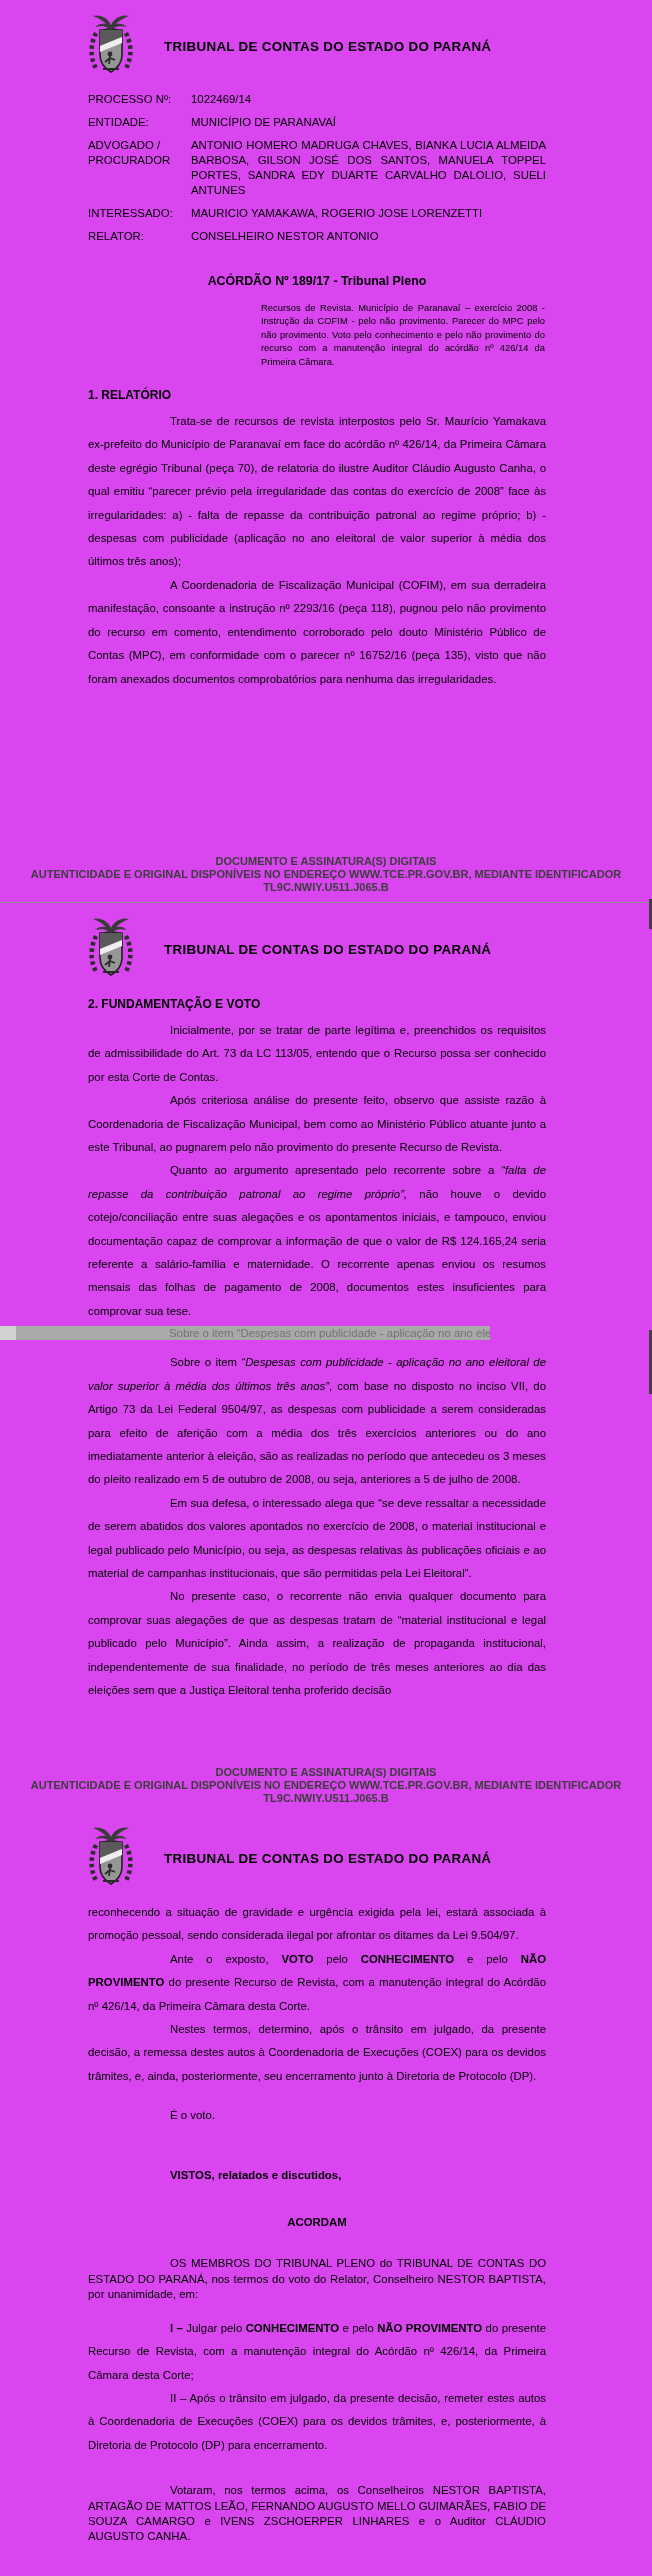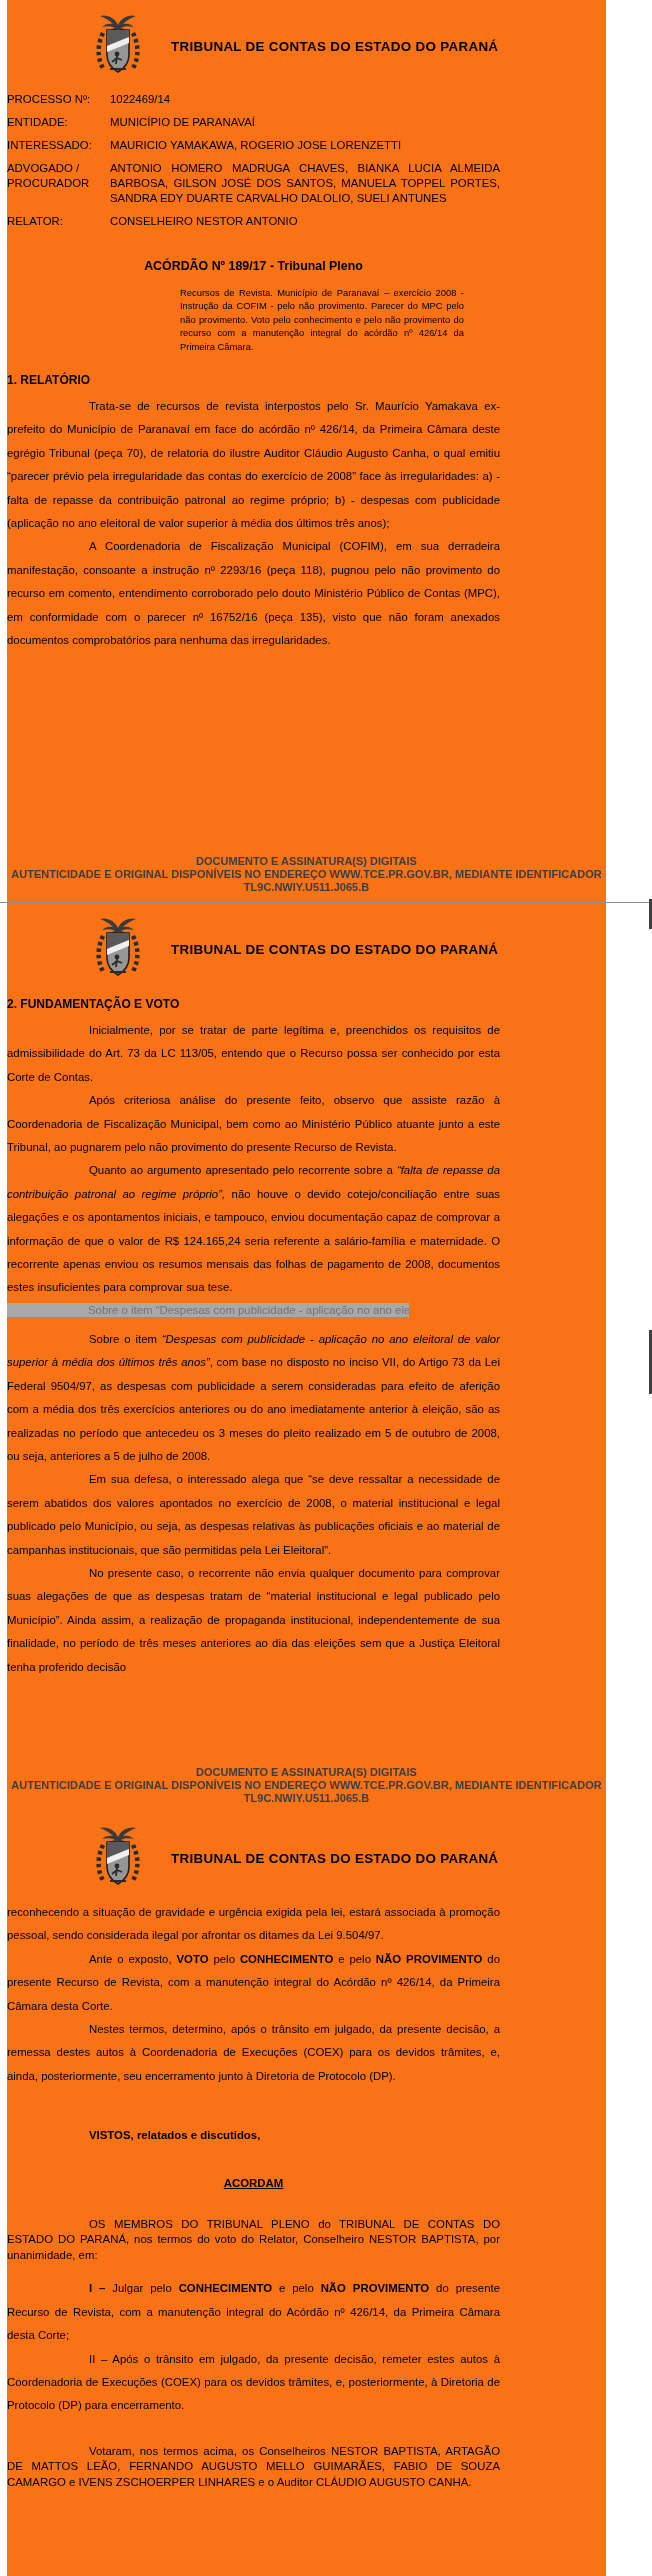--- a/index.html
+++ b/index.html
@@ -1,31 +1,31 @@
 <!DOCTYPE html>
 <html><head>
 <meta charset="utf-8">
 <style>
   * { margin:0; padding:0; box-sizing:border-box; }
   html,body { background:#ffffff; }
   body {
     width:652px; height:2576px; position:relative; overflow:hidden;
     font-family:"Liberation Sans", sans-serif; color:#000;
   }
-  .page { position:absolute; left:7px; width:599px; overflow:hidden; background:#f97316; }
+  .page { position:absolute; left:0; width:652px; overflow:hidden; background:#d946ef; }
   #page1 { top:0; height:902px; }
   #page2 { top:903px; height:910px; }
   #page3 { top:1812px; height:764px; }
   .page-sep { position:absolute; left:0; top:902px; width:652px; height:1px; background:#8e8e8e; }
 
   .header { display:flex; align-items:center; gap:30px; padding:13px 0 0 88px; height:79px; }
   .logo { width:46px; height:66px; flex:none; }
   .htitle { font-weight:bold; font-size:13.4px; letter-spacing:0.3px; white-space:nowrap; }
 
-  .content { padding-right:106px; }
+  .content { padding-left:88px; padding-right:106px; }
 
   .ptable { margin-top:13px; }
   .trow { display:flex; margin-bottom:8px; }
   .tlabel { width:103px; flex:none; font-size:11.4px; line-height:15px; }
   .tvalue { flex:1; font-size:11.4px; line-height:15px; text-align:justify; }
 
   .acordao-h { margin-top:30px; text-align:center; font-weight:bold; font-size:12.4px; }
   .ementa { margin:13px 0 5px 173px; width:284px; font-size:9.4px; line-height:13.4px; text-align:justify; }
   .sec-h { margin-top:20px; font-weight:bold; font-size:12px; }
 
@@ -46,21 +46,21 @@
           background:linear-gradient(to right,#d2d2d2 0,#d2d2d2 16px,#a9a9a9 16px); }
   .ghost { position:absolute; top:0; left:169px; font-size:11.4px; line-height:14px;
            color:rgba(70,70,70,.55); white-space:nowrap; }
 
   .edge-tick { position:absolute; right:0; width:3px; background:#3f3f3f; }
   #tick-a { top:899px; height:30px; }
   #tick-b { top:1330px; height:64px; }
 
   .mt10 { margin-top:10px; }
   .mt36 { margin-top:36px; }
-  .mt24 { margin-top:24px;text-decoration:underline; }
+  .mt24 { margin-top:24px; }
   .mt22 { margin-top:22px; }
   .mt14 { margin-top:14px; }
   .mt26 { margin-top:26px; }
   .mt15 { margin-top:15px; }
 </style>
 </head>
 <body>
 
 <div class="page" id="page1">
   <div class="header">
@@ -81,26 +81,26 @@
     <div class="ptable">
       <div class="trow">
         <div class="tlabel">PROCESSO Nº:</div>
         <div class="tvalue">1022469/14</div>
       </div>
       <div class="trow">
         <div class="tlabel">ENTIDADE:</div>
         <div class="tvalue">MUNICÍPIO DE PARANAVAÍ</div>
       </div>
       <div class="trow">
+        <div class="tlabel">ADVOGADO / PROCURADOR</div>
+        <div class="tvalue">ANTONIO HOMERO MADRUGA CHAVES, BIANKA LUCIA ALMEIDA BARBOSA, GILSON JOSÉ DOS SANTOS, MANUELA TOPPEL PORTES, SANDRA EDY DUARTE CARVALHO DALOLIO, SUELI ANTUNES</div>
+      </div>
+      <div class="trow">
         <div class="tlabel">INTERESSADO:</div>
         <div class="tvalue">MAURICIO YAMAKAWA, ROGERIO JOSE LORENZETTI</div>
-      </div>
-      <div class="trow">
-        <div class="tlabel">ADVOGADO / PROCURADOR</div>
-        <div class="tvalue">ANTONIO HOMERO MADRUGA CHAVES, BIANKA LUCIA ALMEIDA BARBOSA, GILSON JOSÉ DOS SANTOS, MANUELA TOPPEL PORTES, SANDRA EDY DUARTE CARVALHO DALOLIO, SUELI ANTUNES</div>
       </div>
       <div class="trow">
         <div class="tlabel">RELATOR:</div>
         <div class="tvalue">CONSELHEIRO NESTOR ANTONIO</div>
       </div>
     </div>
     <div class="acordao-h">ACÓRDÃO Nº 189/17 - Tribunal Pleno</div>
     <div class="ementa">Recursos de Revista. Município de Paranavaí – exercício 2008 - Instrução da COFIM - pelo não provimento. Parecer do MPC pelo não provimento. Voto pelo conhecimento e pelo não provimento do recurso com a manutenção integral do acórdão nº 426/14 da Primeira Câmara.</div>
     <div class="sec-h">1. RELATÓRIO</div>
     <p class="para first">Trata-se de recursos de revista interpostos pelo Sr. Maurício Yamakava ex-prefeito do Município de Paranavaí em face do acórdão nº 426/14, da Primeira Câmara deste egrégio Tribunal (peça 70), de relatoria do ilustre Auditor Cláudio Augusto Canha, o qual emitiu “parecer prévio pela irregularidade das contas do exercício de 2008” face às irregularidades: a) - falta de repasse da contribuição patronal ao regime próprio; b) - despesas com publicidade (aplicação no ano eleitoral de valor superior à média dos últimos três anos);</p>
@@ -161,20 +161,21 @@
       <circle cx="22" cy="41" r="2.4" fill="#2a2a2a"></circle>
       <path d="M22 43 L21 51 M22 45 L27 47 M22 45 L17 49" stroke="#2a2a2a" stroke-width="1.8" fill="none"></path>
       <path d="M15 56 H31" stroke="#2a2a2a" stroke-width="2"></path>
     </svg>
     <div class="htitle">TRIBUNAL DE CONTAS DO ESTADO DO PARANÁ</div>
   </div>
   <div class="content">
     <p class="para cont mt10">reconhecendo a situação de gravidade e urgência exigida pela lei, estará associada à promoção pessoal, sendo considerada ilegal por afrontar os ditames da Lei 9.504/97.</p>
     <p class="para"><span>Ante o exposto, </span><span style="font-weight: bold;">VOTO</span><span> pelo </span><span style="font-weight: bold;">CONHECIMENTO</span><span> e pelo </span><span style="font-weight: bold;">NÃO PROVIMENTO</span><span> do presente Recurso de Revista, com a manutenção integral do Acórdão nº 426/14, da Primeira Câmara desta Corte.</span></p>
     <p class="para">Nestes termos, determino, após o trânsito em julgado, da presente decisão, a remessa destes autos à Coordenadoria de Execuções (COEX) para os devidos trâmites, e, ainda, posteriormente, seu encerramento junto à Diretoria de Protocolo (DP).</p>
+    <p class="para sign">É o voto.</p>
     <p class="para bold mt36" style="text-align:left;">VISTOS, relatados e discutidos,</p>
     <p class="para bold center mt24">ACORDAM</p>
     <p class="para tight mt22">OS MEMBROS DO TRIBUNAL PLENO do TRIBUNAL DE CONTAS DO ESTADO DO PARANÁ, nos termos do voto do Relator, Conselheiro NESTOR BAPTISTA, por unanimidade, em:</p>
     <p class="para mt14"><span style="font-weight: bold;">I – </span><span>Julgar pelo </span><span style="font-weight: bold;">CONHECIMENTO</span><span> e pelo </span><span style="font-weight: bold;">NÃO PROVIMENTO</span><span> do presente Recurso de Revista, com a manutenção integral do Acórdão nº 426/14, da Primeira Câmara desta Corte;</span></p>
     <p class="para"><span style="font-weight: normal;">II – </span><span>Após o trânsito em julgado, da presente decisão, remeter estes autos à Coordenadoria de Execuções (COEX) para os devidos trâmites, e, posteriormente, à Diretoria de Protocolo (DP) para encerramento.</span></p>
     <p class="para tight mt26">Votaram, nos termos acima, os Conselheiros NESTOR BAPTISTA, ARTAGÃO DE MATTOS LEÃO, FERNANDO AUGUSTO MELLO GUIMARÃES, FABIO DE SOUZA CAMARGO e IVENS ZSCHOERPER LINHARES e o Auditor CLÁUDIO AUGUSTO CANHA.</p>
   </div>
 </div>
 
 <div class="edge-tick" id="tick-a"></div>

